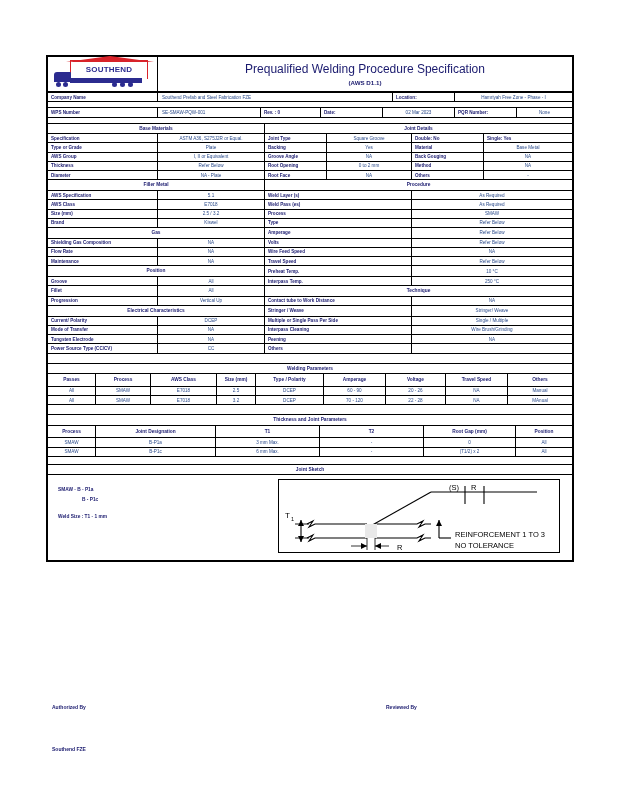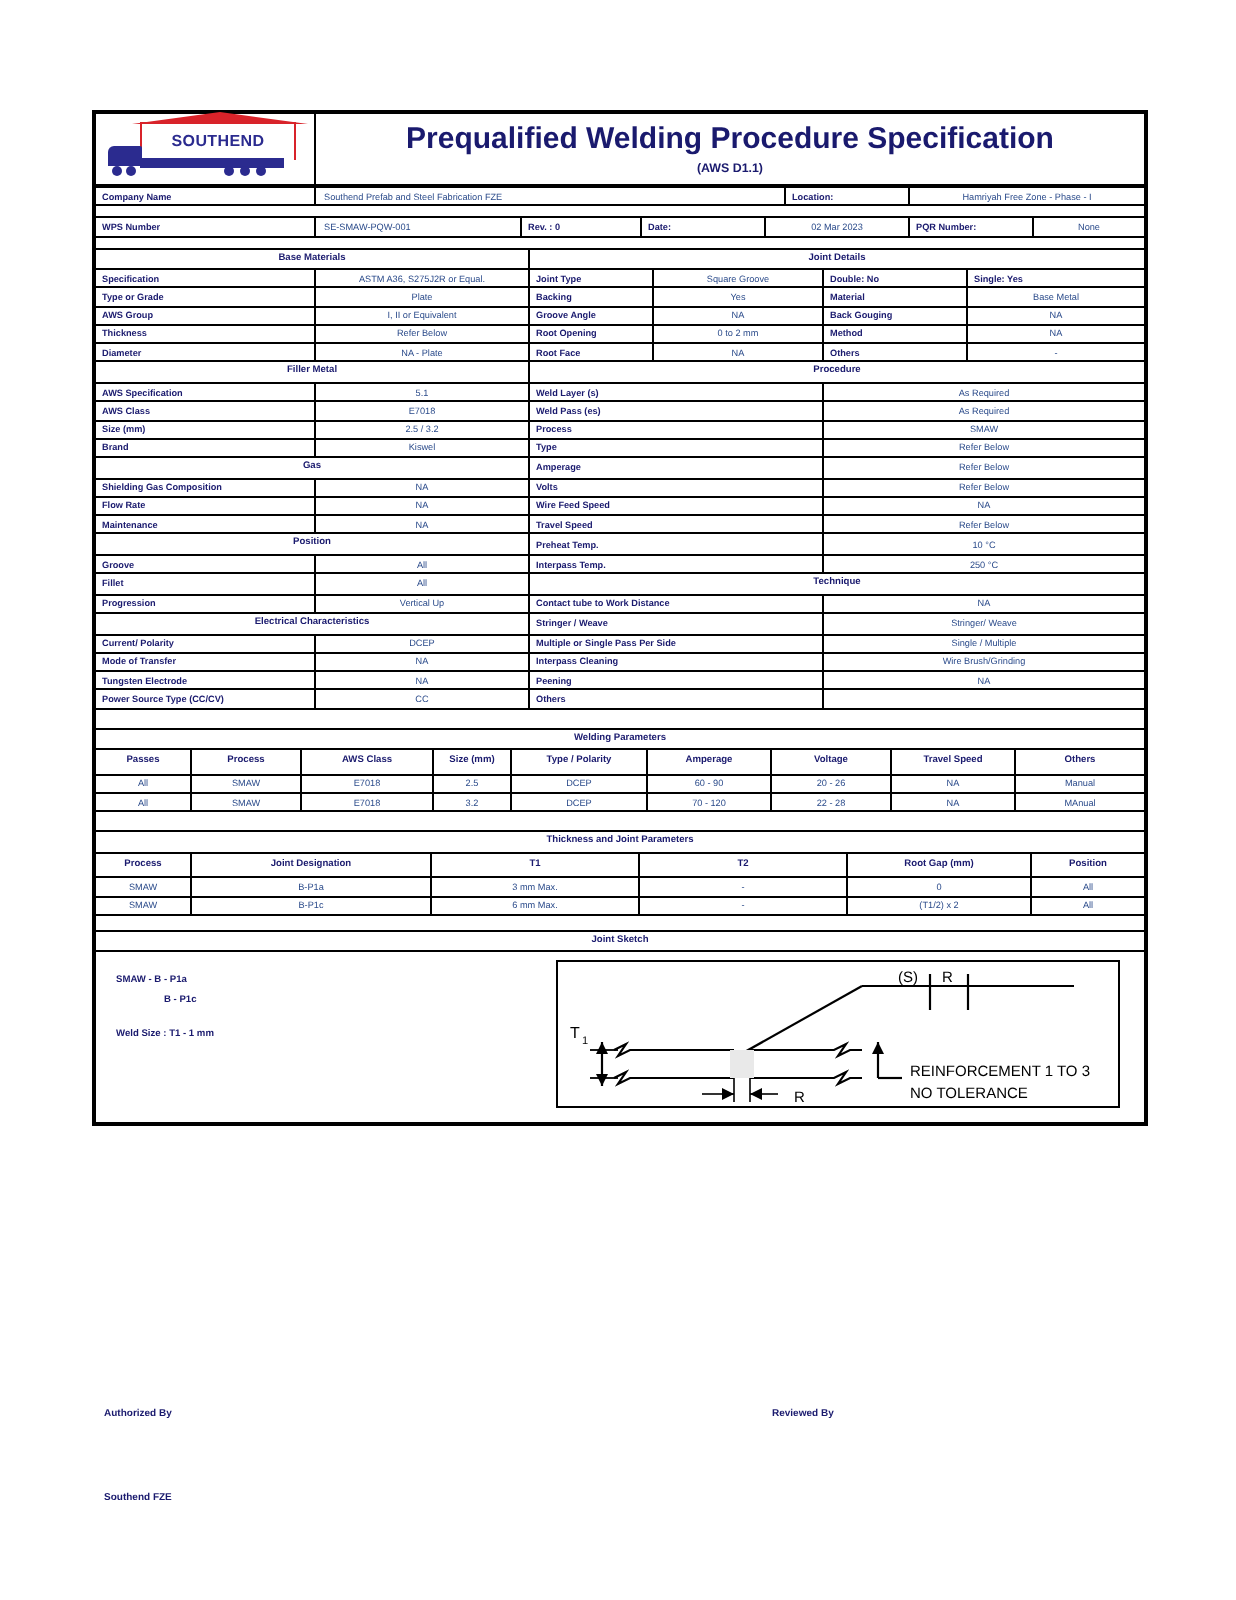--- a/index.html
+++ b/index.html
@@ -74,21 +74,21 @@
   }
   .truckbed {
     position: absolute; left: 18px; top: 19px;
     width: 72px; height: 5px; background: #2b2b8f;
   }
   .wheel {
     position: absolute; top: 23px; width: 5px; height: 5px;
     background: #2b2b8f; border-radius: 50%;
   }
   .titlecell { text-align: center; vertical-align: middle; padding: 4px; }
-  .maintitle { font-size: 15px; font-weight: bold; color: #1a1a6e; }
+  .maintitle { font-size: 12px; font-weight: normal; color: #1a1a6e; }
   .subtitle { font-size: 6.2px; font-weight: bold; color: #1a1a6e; margin-top: 3px; }
 
   .spacer td { height: 5px; border-left: 1px solid #000; border-right: 1px solid #000;
                border-top: none; border-bottom: none; }
   .sketchbox { height: 86px; padding: 4px 6px; vertical-align: top; }
   .sketchleft { font-size: 4.8px; font-weight: bold; color: #1a1a6e; line-height: 2.1; }
   .sketchframe {
     border: 1.5px solid #000; background: #fff;
     width: 282px; height: 74px; margin-left: auto; margin-right: 4px;
   }

